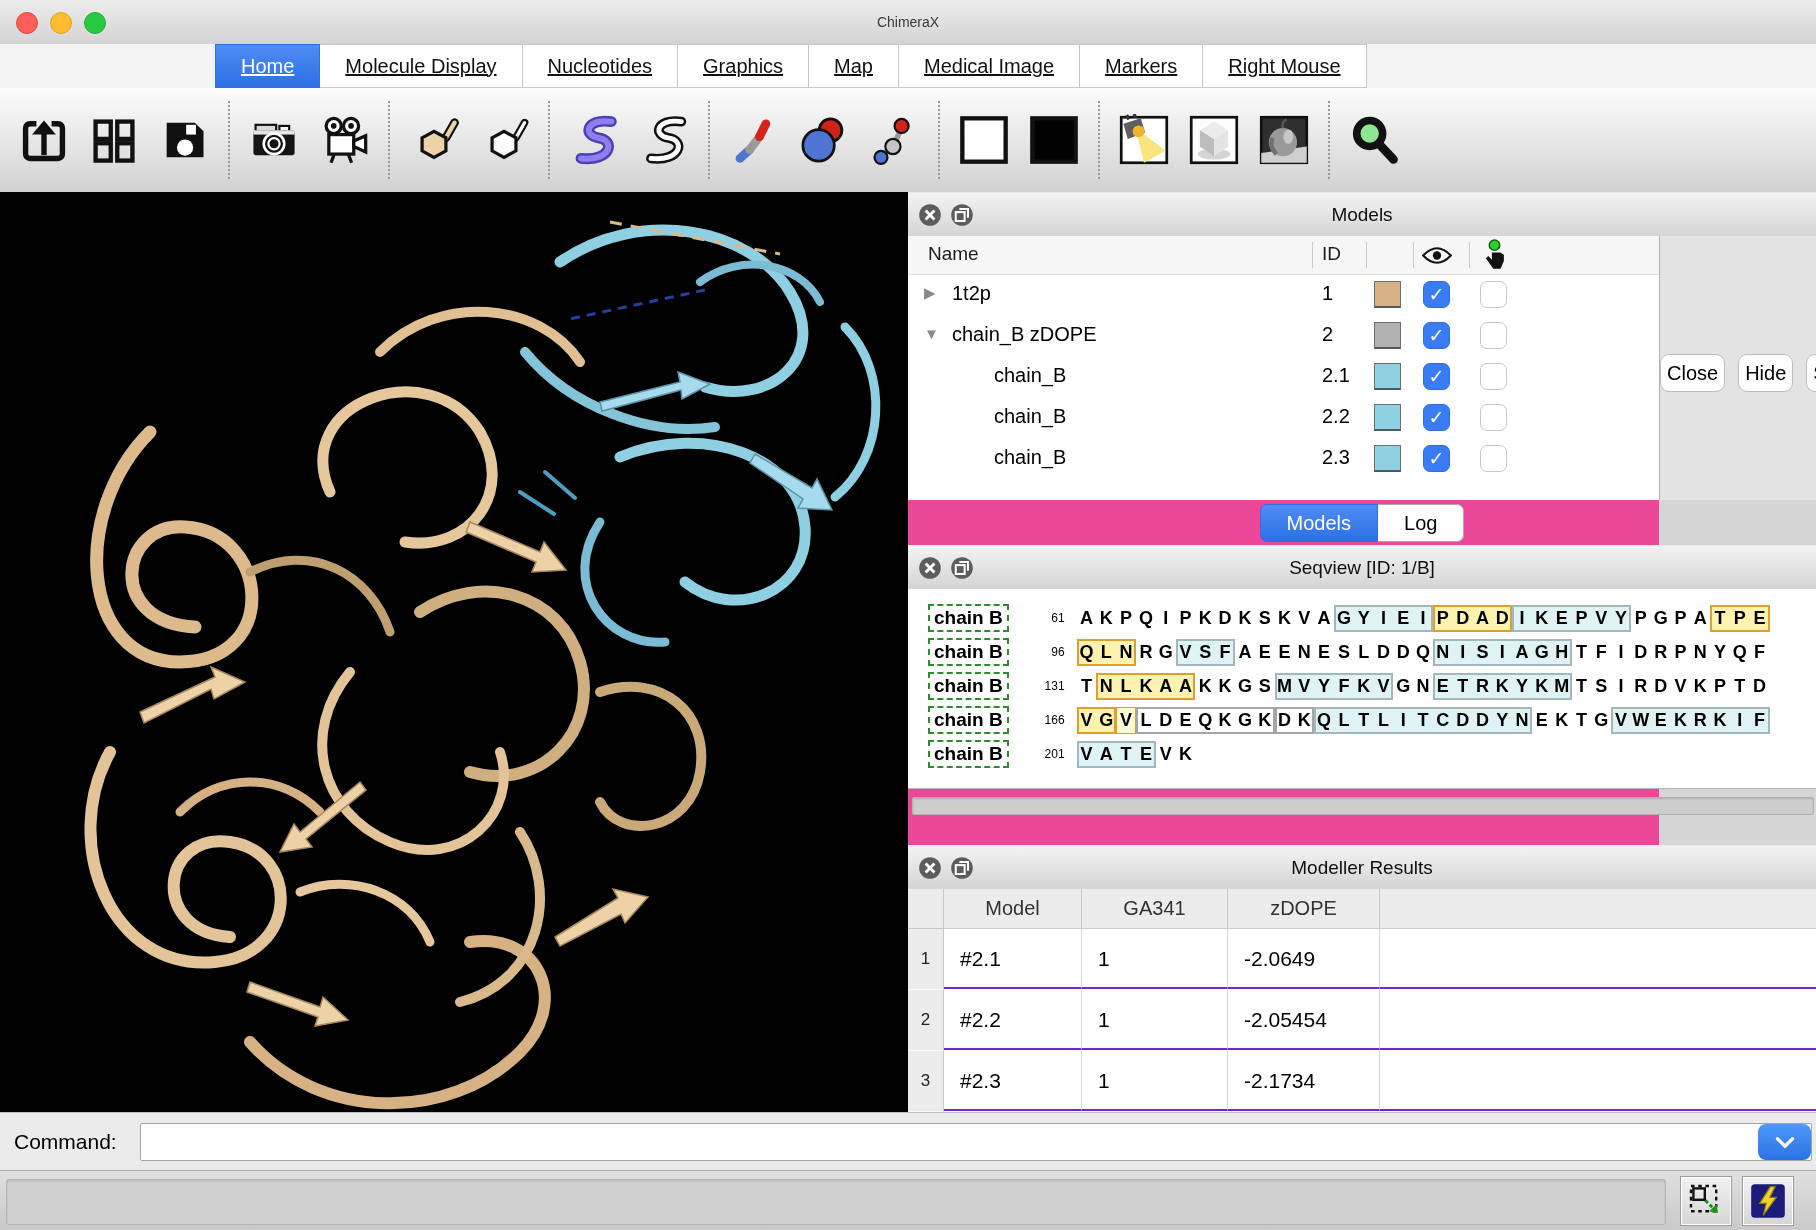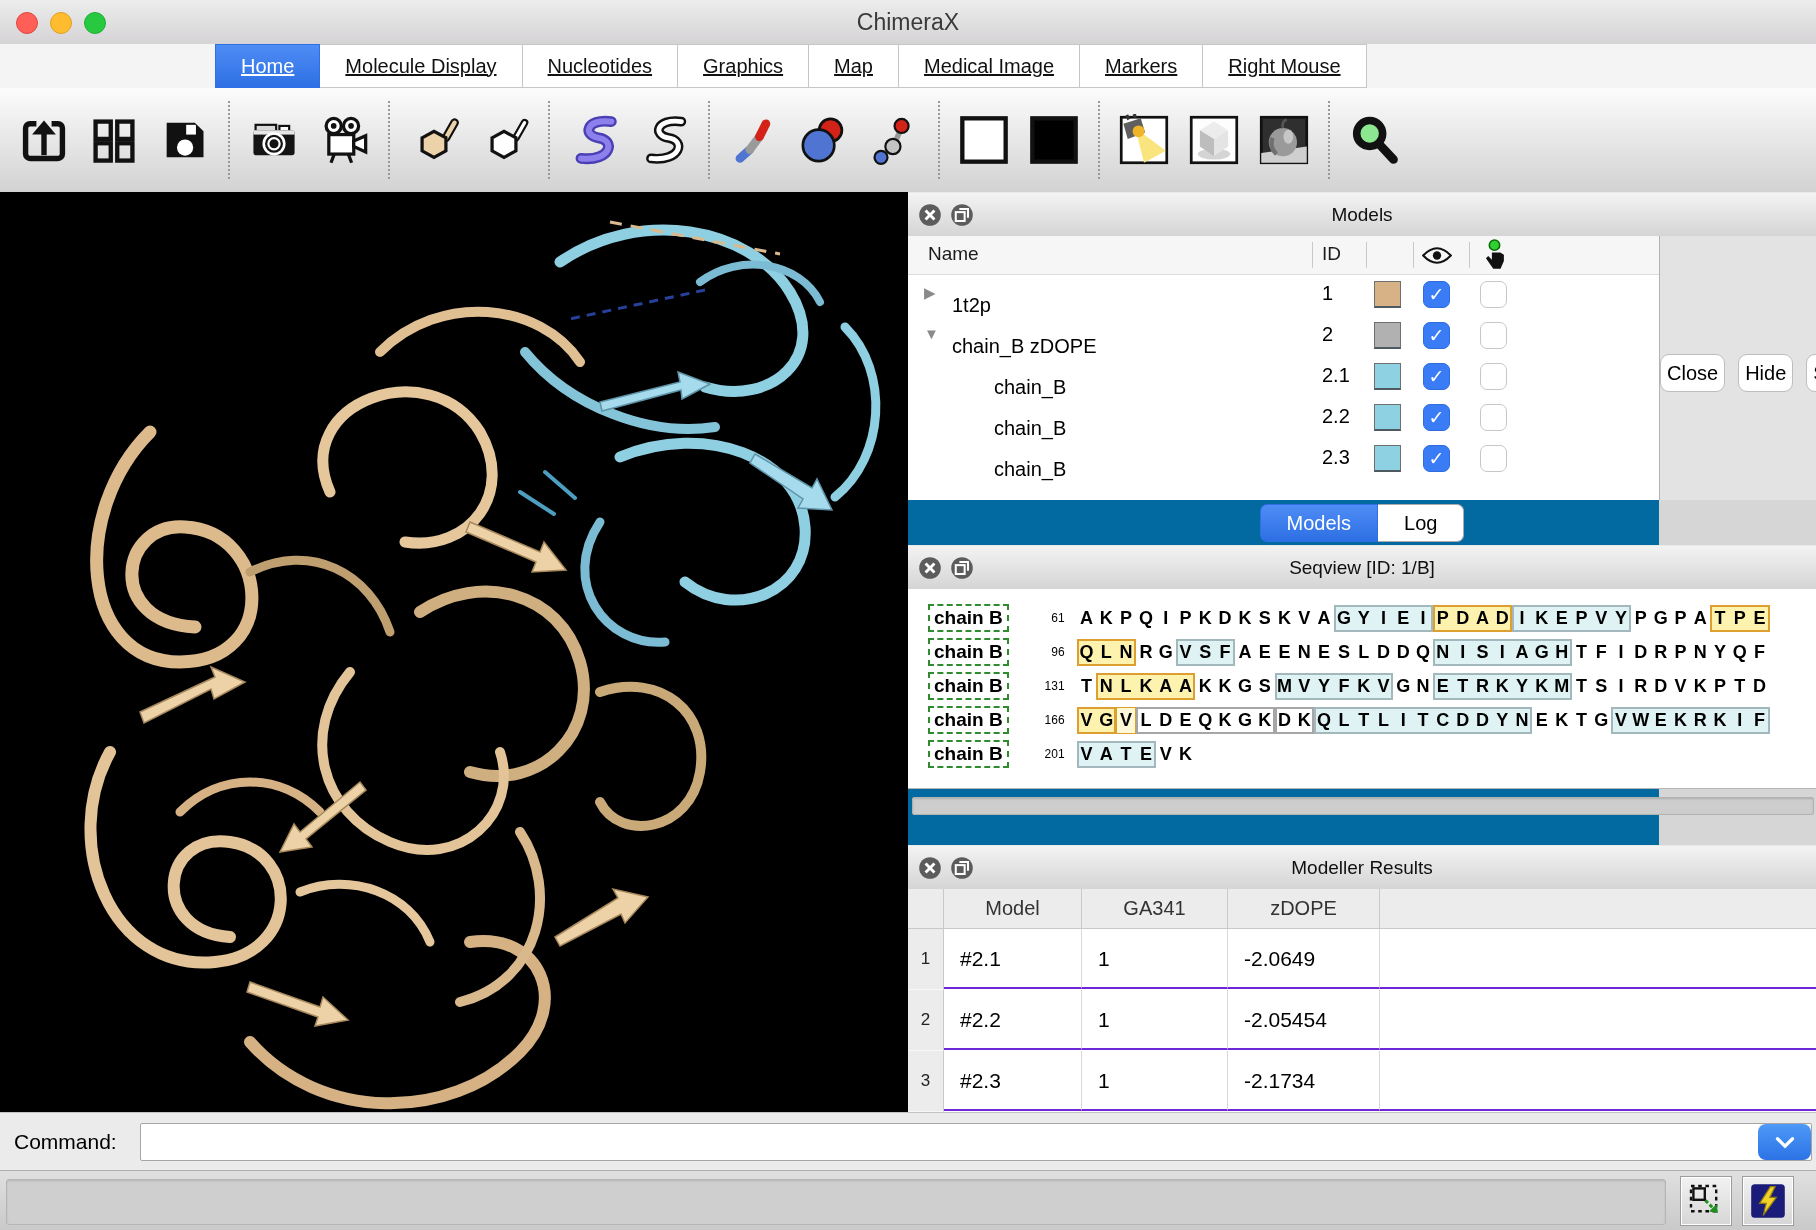--- a/index.html
+++ b/index.html
@@ -9,21 +9,21 @@
     background:#d6d6d6;-webkit-font-smoothing:antialiased;
   }
   
   #titlebar{position:absolute;left:0;top:0;width:1816px;height:44px;
     background:linear-gradient(#ededed,#d5d3d5);border-bottom:1px solid #b3b1b3;}
   .tlight{position:absolute;top:12px;width:20px;height:20px;border-radius:50%;}
   #tl-close{left:16px;background:#ff5f57;border:1px solid #e0443e;}
   #tl-min{left:50px;background:#febc2e;border:1px solid #dea123;}
   #tl-zoom{left:84px;background:#28c840;border:1px solid #1faf34;}
   #win-title{position:absolute;left:0;right:0;top:0;height:44px;line-height:44px;
-    text-align:center;font-size:23px;color:#3a3a3a;}
+    text-align:center;font-size:14px;color:#3a3a3a;}
   
   #tabrow{position:absolute;left:0;top:44px;width:1816px;height:44px;background:#f4f4f4;
     display:flex;align-items:stretch;}
   #tabs-container{display:flex;margin-left:215px;}
   .tab{padding:0 25px;display:flex;align-items:center;font-size:20px;color:#111;
     background:#fff;border:1px solid #c6c6c6;border-left:none;cursor:default;text-decoration:underline;}
   .tab:first-child{border-left:1px solid #c6c6c6;}
   .tab.active{background:linear-gradient(#4f8df5,#2d6fe4);color:#fff;border-color:#2d6fe4;}
   
   #toolbar{position:absolute;left:0;top:88px;width:1816px;height:104px;
@@ -31,42 +31,42 @@
     display:flex;align-items:center;}
   .tgroup{display:flex;align-items:center;gap:14px;padding:0 16px;height:78px;}
   .tgroup + .tgroup{border-left:2px dotted #989898;}
   .tbtn{width:56px;height:56px;background:transparent;border:none;padding:2px;cursor:pointer;}
   .ticon{display:block;width:52px;height:52px;}
   .ticon svg{width:100%;height:100%;display:block;}
   
   #viewport{position:absolute;left:0;top:192px;width:908px;height:920px;background:#000;}
   #viewport svg{width:100%;height:100%;display:block;}
   
-  #rightpanel{position:absolute;left:908px;top:192px;width:751px;height:920px;background:#0369a1;}
+  #rightpanel{position:absolute;left:908px;top:192px;width:751px;height:920px;background:#ec4899;}
   .panel-header{position:relative;height:44px;background:linear-gradient(#f3f3f3,#d4d4d4);
     border-bottom:1px solid #9f9f9f;border-top:1px solid #e9e9e9;}
   .panel-title{position:absolute;left:0;right:0;top:0;height:44px;line-height:44px;
     text-align:center;font-size:19px;color:#101010;}
   .phbtn{position:absolute;top:10px;width:24px;height:24px;border:none;background:transparent;padding:0;cursor:pointer;}
   .phbtn svg{width:24px;height:24px;display:block;}
   .ph-close{left:10px;} .ph-shade{left:42px;}
   
   #models-panel{position:absolute;left:0;top:0;width:908px;height:308px;}
   #models-body{position:absolute;left:0;top:44px;width:908px;height:264px;background:#fff;display:flex;}
   #models-tree{position:relative;width:751px;border-right:1px solid #b2b2b2;}
   #models-thead{position:relative;height:38px;background:#f6f6f6;border-bottom:1px solid #dcdcdc;font-size:19px;color:#1c1c1c;}
   #models-thead .hname{position:absolute;left:20px;top:7px;}
   #models-thead .hid{position:absolute;left:414px;top:7px;}
   .hsep{position:absolute;top:6px;width:1px;height:26px;background:#c9c9c9;}
   #models-thead .heye{position:absolute;left:514px;top:10px;width:30px;height:19px;}
   #models-thead .hhand{position:absolute;left:574px;top:2px;width:25px;height:33px;}
   #models-thead svg{width:100%;height:100%;display:block;}
   .mrow{position:relative;height:41px;font-size:20px;color:#000;}
   .expander{position:absolute;left:16px;top:9px;font-size:15px;color:#8a8a8a;cursor:pointer;}
-  .mname{position:absolute;left:44px;top:7px;margin-top:12px;}
+  .mname{position:absolute;left:44px;top:7px;}
   .mname.child{left:86px;}
   .mid{position:absolute;left:414px;top:7px;}
   .swatch{position:absolute;left:466px;top:6px;width:27px;height:27px;
     border:1px solid #6f6f6f;border-bottom:2px solid #4f5a60;box-sizing:border-box;cursor:pointer;}
   .chk{position:absolute;left:515px;top:6px;width:27px;height:27px;border-radius:7px;
     background:#fff;border:1px solid #c7c7c7;box-sizing:border-box;text-align:center;
     line-height:25px;font-size:19px;color:#fff;cursor:pointer;}
   .chk.on{background:#3a7bf6;border-color:#2f6ce0;}
   .chk.sel{left:572px;}
   #models-buttons{width:156px;background:#e3e3e3;display:flex;align-items:center;padding-top:10px;gap:13px;}

